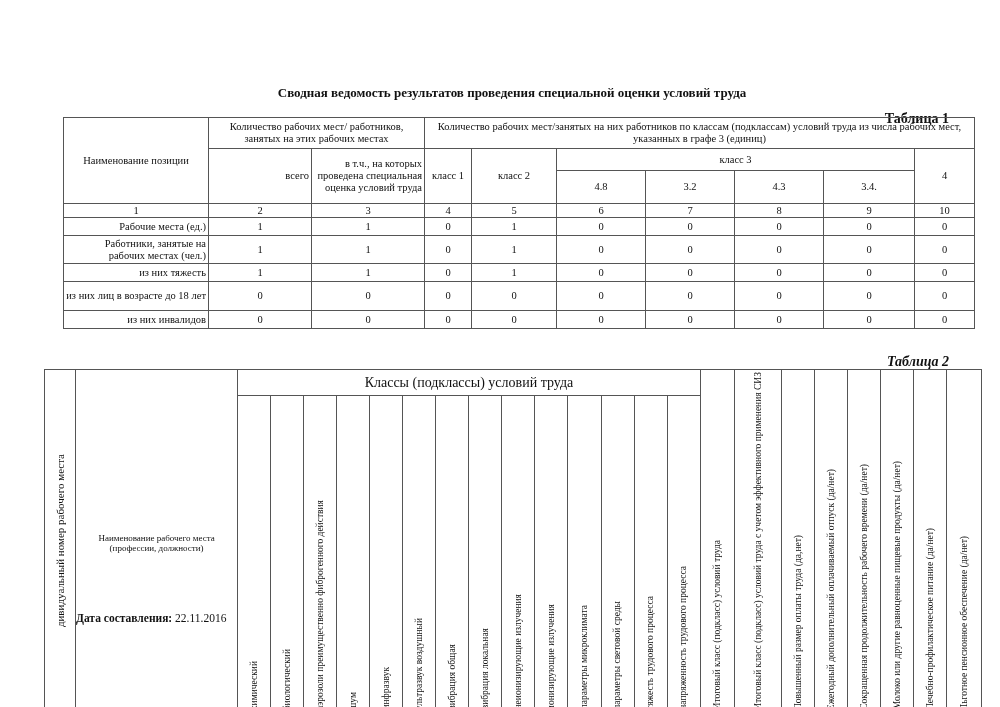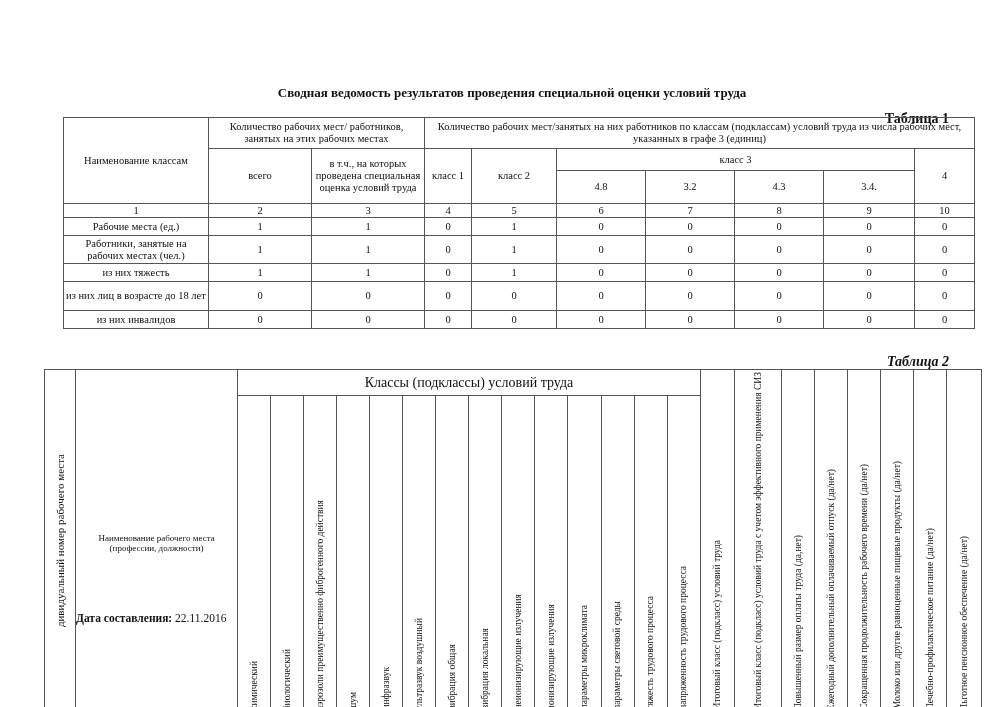--- a/index.html
+++ b/index.html
@@ -5,21 +5,21 @@
   html, body { margin:0; padding:0; background:#ffffff; }
   body { width:1000px; height:707px; position:relative; overflow:hidden;
          font-family:"Liberation Serif", "DejaVu Serif", serif; color:#111; }
   .abs { position:absolute; }
   .title { left:0; width:1000px; top:85px; text-align:center; font-weight:bold; font-size:13px;margin-left:12px; }
   .tnum { font-weight:bold; font-size:14px; text-align:right; }
   table { border-collapse:collapse; position:absolute; table-layout:fixed; }
   td { border:1px solid #555; padding:0 2px; font-size:10px; line-height:11px; vertical-align:middle; overflow:hidden; }
   .t1 td { font-size:10.5px; line-height:12px; }
   .c { text-align:center; }
-  .l { text-align:center; }
+  .l { text-align:right; }
   .vert { writing-mode:vertical-rl; transform:rotate(180deg); text-align:left; white-space:normal; display:inline-block; font-size:9.5px; line-height:10.5px; }
   .vcell { vertical-align:bottom; text-align:center; padding:2px 1px 4px 1px; }
   .t2 td { font-size:9px; line-height:10px; }
   .date { left:50px; top:612px; font-size:11.5px;margin-left:26px; }
   .date .lbl { font-weight:bold; }
 </style>
 </head>
 <body>
 
 <div class="abs title">Сводная ведомость результатов проведения специальной оценки условий труда</div>
@@ -33,21 +33,21 @@
       <col style="width:47px">
       <col style="width:85px">
     <col style="width:89px">
       <col style="width:89px">
       <col style="width:89px">
       <col style="width:91px">
       <col style="width:60px">
   </colgroup>
   <tbody>
       <tr style="height:31px">
-    <td rowspan="3" class="c">Наименование классам</td>
+    <td rowspan="3" class="c">Наименование позиции</td>
     <td colspan="2" class="c">Количество рабочих мест/ работников, занятых на этих рабочих местах</td>
     <td colspan="7" class="c">Количество рабочих мест/занятых на них работников по классам (подклассам) условий труда из числа рабочих мест, указанных в графе 3 (единиц)</td>
   </tr>
   <tr style="height:22px">
     <td rowspan="2" class="l">всего</td>
     <td rowspan="2" class="l">в т.ч., на которых проведена специальная оценка условий труда</td>
     <td rowspan="2" class="c">класс 1</td>
     <td rowspan="2" class="c">класс 2</td>
     <td colspan="4" class="c">класс 3</td>
     <td rowspan="2" class="c">4</td>

